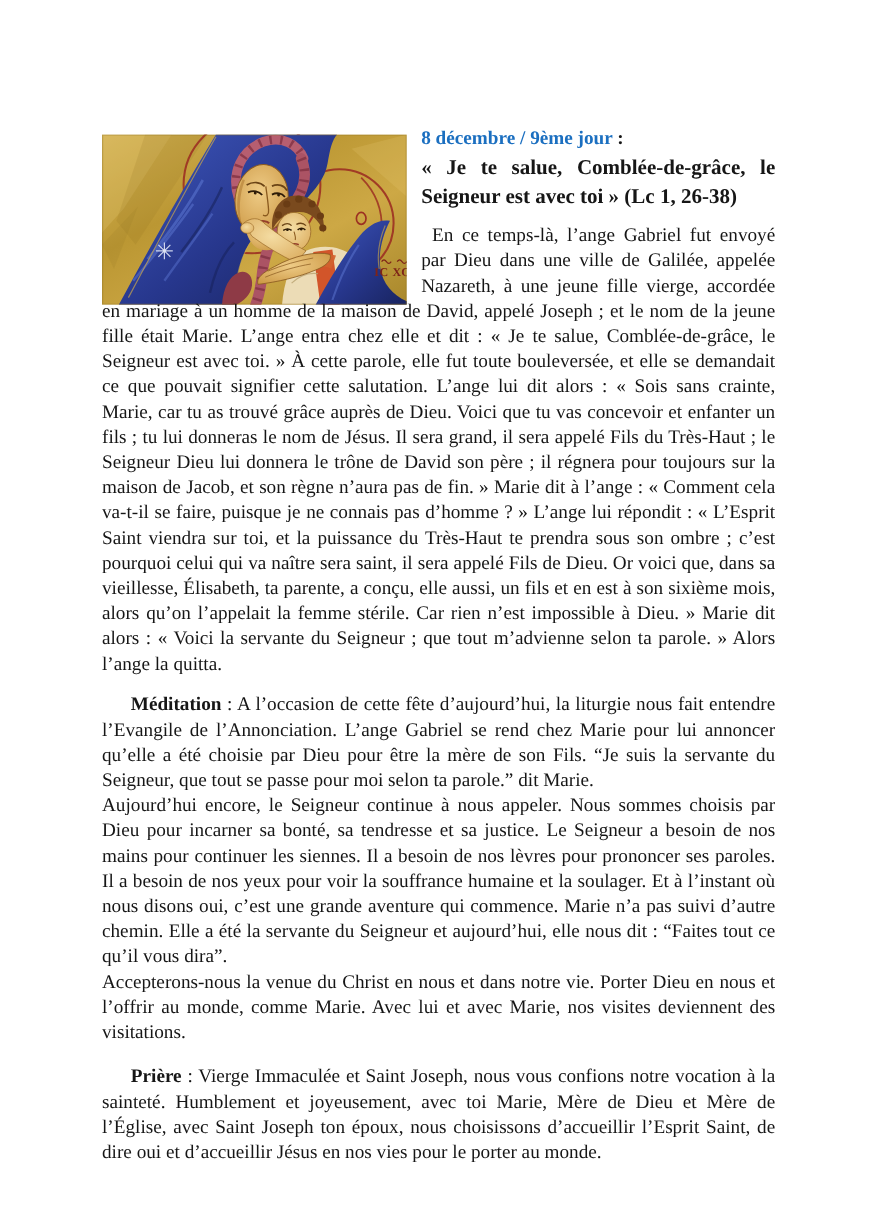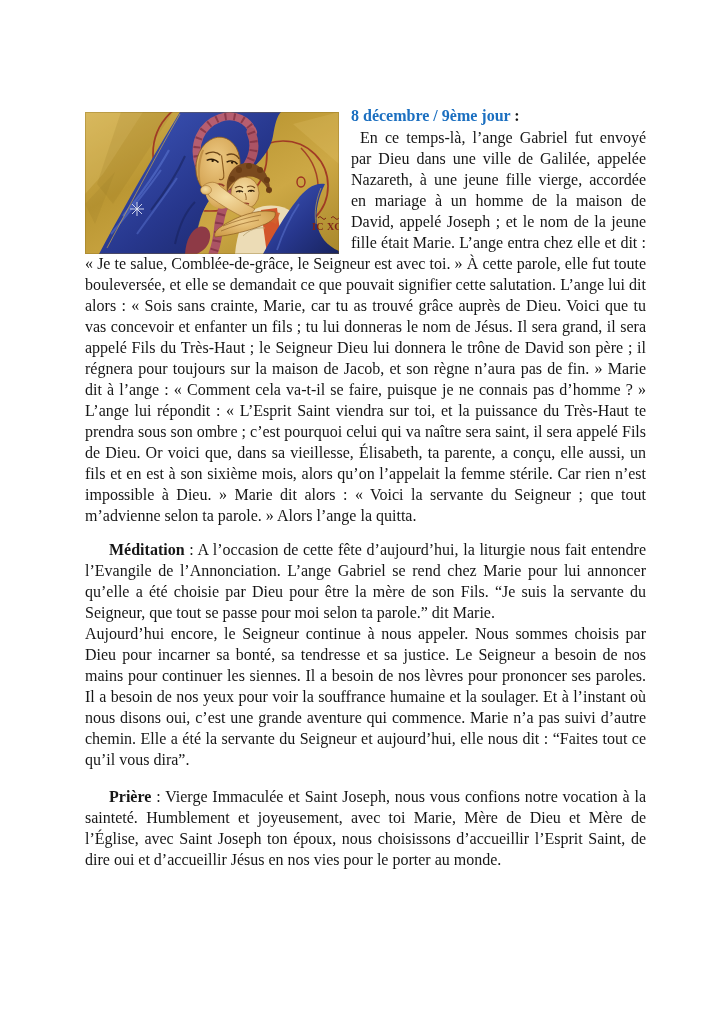--- a/index.html
+++ b/index.html
@@ -178,26 +178,28 @@
         <g>
           <text x="242" y="118" text-anchor="middle" font-family="Liberation Serif, serif" font-size="10" font-weight="bold" fill="#7e2418" letter-spacing="0.5">ІС ХС</text>
           <path d="M233,106 q2,-3 4,0 q2,3 4,0 M246,106 q2,-3 4,0 q2,3 4,0" fill="none" stroke="#7e2418" stroke-width="1"></path>
         </g>
 
         <rect x="0.5" y="0.5" width="253" height="141" fill="none" stroke="#8a6d1f" stroke-width="1" opacity="0.35"></rect>
       </svg>
     </div>
 
     <h1 class="date-title"><span>8 décembre / 9ème jour</span><span class="colon"> :</span></h1>
+    <h2 class="verse-title">« Je te salue, Comblée-de-grâce, le Seigneur est avec toi » (Lc 1, 26-38)</h2>
 
     <p class="body-text gospel">En ce temps-là, l’ange Gabriel fut envoyé par Dieu dans une ville de Galilée, appelée Nazareth, à une jeune fille vierge, accordée en mariage à un homme de la maison de David, appelé Joseph ; et le nom de la jeune fille était Marie. L’ange entra chez elle et dit : « Je te salue, Comblée-de-grâce, le Seigneur est avec toi. » À cette parole, elle fut toute bouleversée, et elle se demandait ce que pouvait signifier cette salutation. L’ange lui dit alors : « Sois sans crainte, Marie, car tu as trouvé grâce auprès de Dieu.  Voici que tu vas concevoir et enfanter un fils ; tu lui donneras le nom de Jésus. Il sera grand, il sera appelé Fils du Très-Haut ; le Seigneur Dieu lui donnera le trône de David son père ;  il régnera pour toujours sur la maison de Jacob, et son règne n’aura pas de fin. »  Marie dit à l’ange : « Comment cela va-t-il se faire, puisque je ne connais pas d’homme ? »  L’ange lui répondit : « L’Esprit Saint viendra sur toi, et la puissance du Très-Haut te prendra sous son ombre ; c’est pourquoi celui qui va naître sera saint, il sera appelé Fils de Dieu.  Or voici que, dans sa vieillesse, Élisabeth, ta parente, a conçu, elle aussi, un fils et en est à son sixième mois, alors qu’on l’appelait la femme stérile. Car rien n’est impossible à Dieu. »  Marie dit alors : « Voici la servante du Seigneur ; que tout m’advienne selon ta parole. » Alors l’ange la quitta.</p>
 
     <div class="meditation-section">
       <p class="body-text"><strong class="section-label">Méditation</strong><span> : </span><span>A l’occasion de cette fête d’aujourd’hui, la liturgie nous fait entendre l’Evangile de l’Annonciation. L’ange Gabriel se rend chez Marie pour lui annoncer qu’elle a été choisie par Dieu pour être la mère de son Fils. “Je suis la servante du Seigneur, que tout se passe pour moi selon ta parole.” dit Marie.</span></p>
       <p class="body-text">Aujourd’hui encore, le Seigneur continue à nous appeler. Nous sommes choisis par Dieu pour incarner sa bonté, sa tendresse et sa justice. Le Seigneur a besoin de nos mains pour continuer les siennes. Il a besoin de nos lèvres pour prononcer ses paroles. Il a besoin de nos yeux pour voir la souffrance humaine et la soulager. Et à l’instant où nous disons oui, c’est une grande aventure qui commence. Marie n’a pas suivi d’autre chemin. Elle a été la servante du Seigneur et aujourd’hui, elle nous dit : “Faites tout ce qu’il vous dira”.</p>
+      <p class="body-text">Accepterons-nous la venue du Christ en nous et dans notre vie. Porter Dieu en nous et l’offrir au monde, comme Marie. Avec lui et avec Marie, nos visites deviennent des visitations.</p>
     </div>
 
     <div class="prayer-section">
       <p class="body-text"><strong class="section-label">Prière</strong><span> : </span><span>Vierge Immaculée et Saint Joseph, nous vous confions notre vocation à la sainteté.  Humblement et joyeusement, avec toi Marie, Mère de Dieu et Mère de l’Église, avec Saint Joseph ton époux, nous choisissons d’accueillir l’Esprit Saint, de dire oui et d’accueillir Jésus en nos vies pour le porter au monde.</span></p>
     </div>
 
   </div>
 </div>
 
 </body></html>

